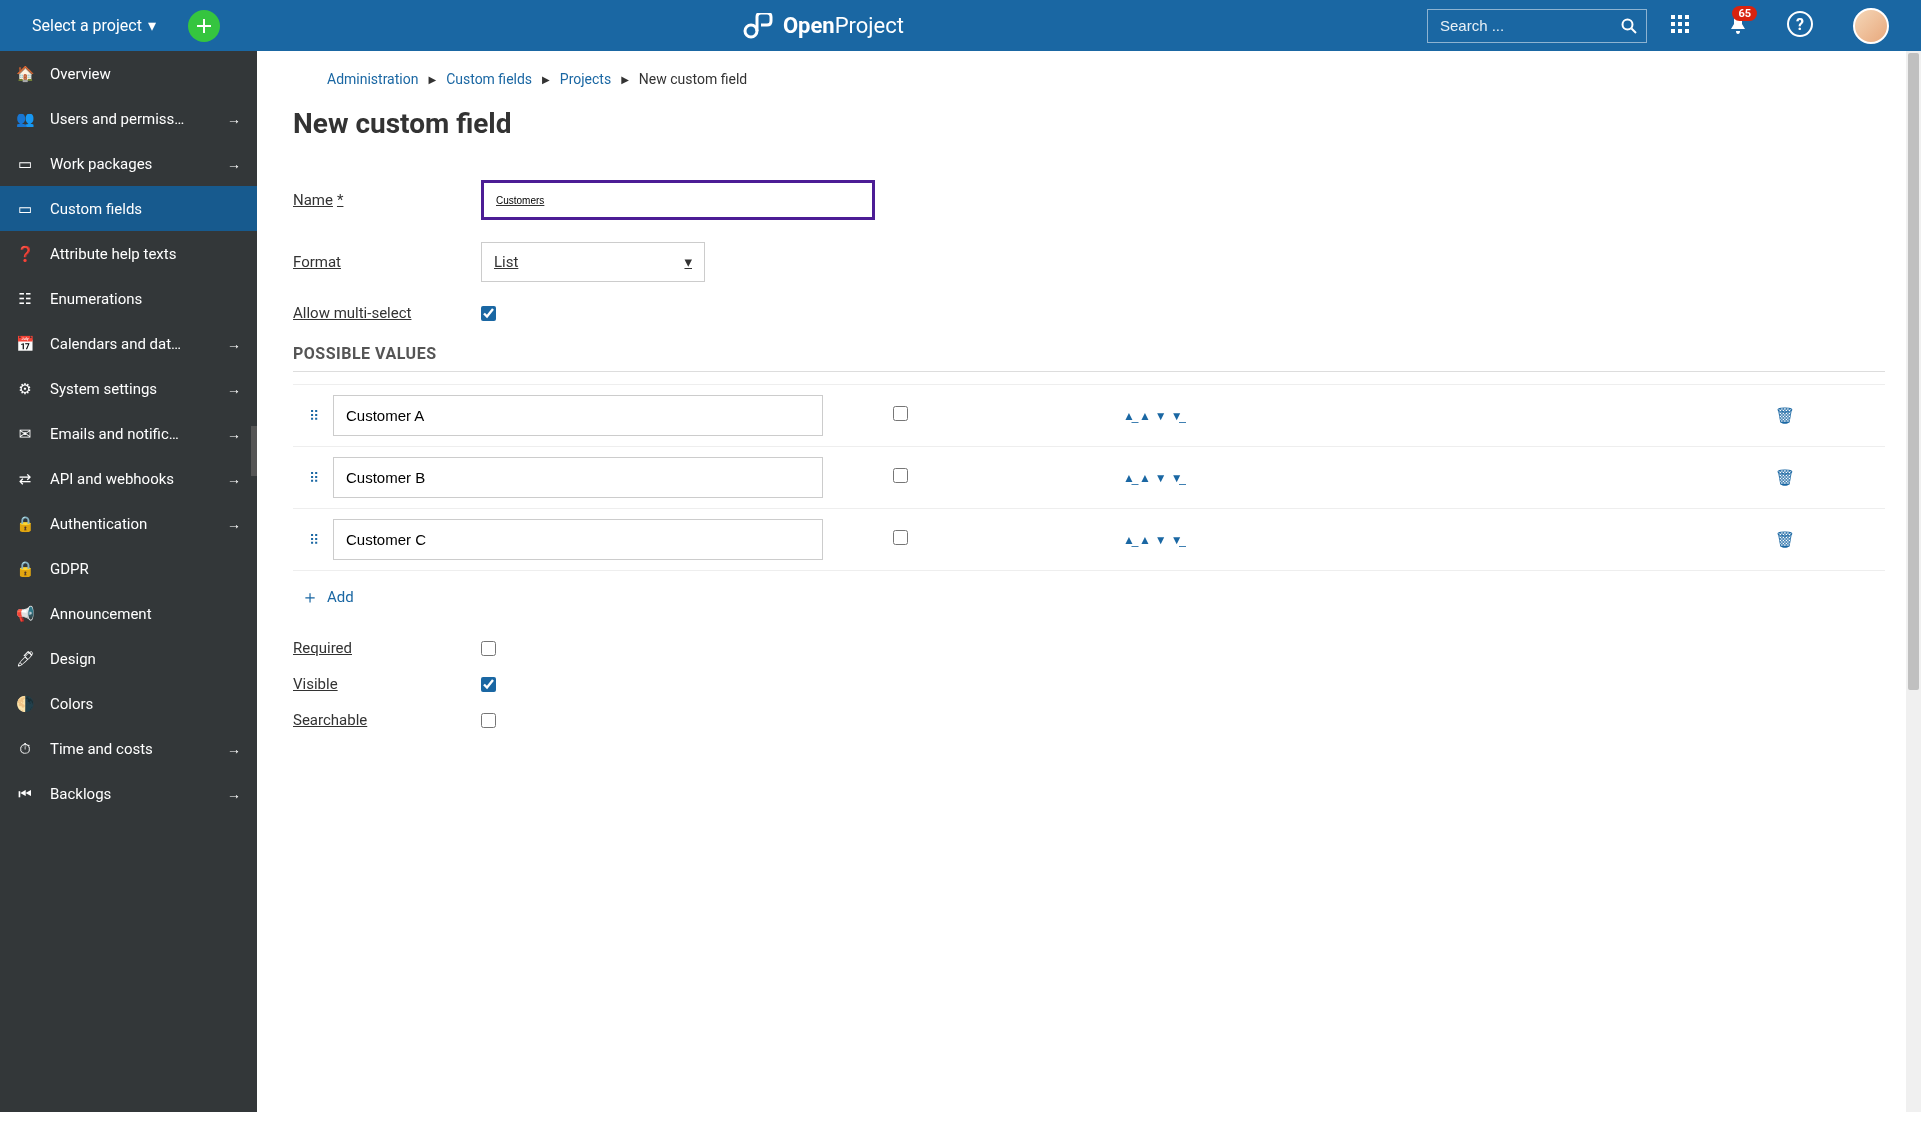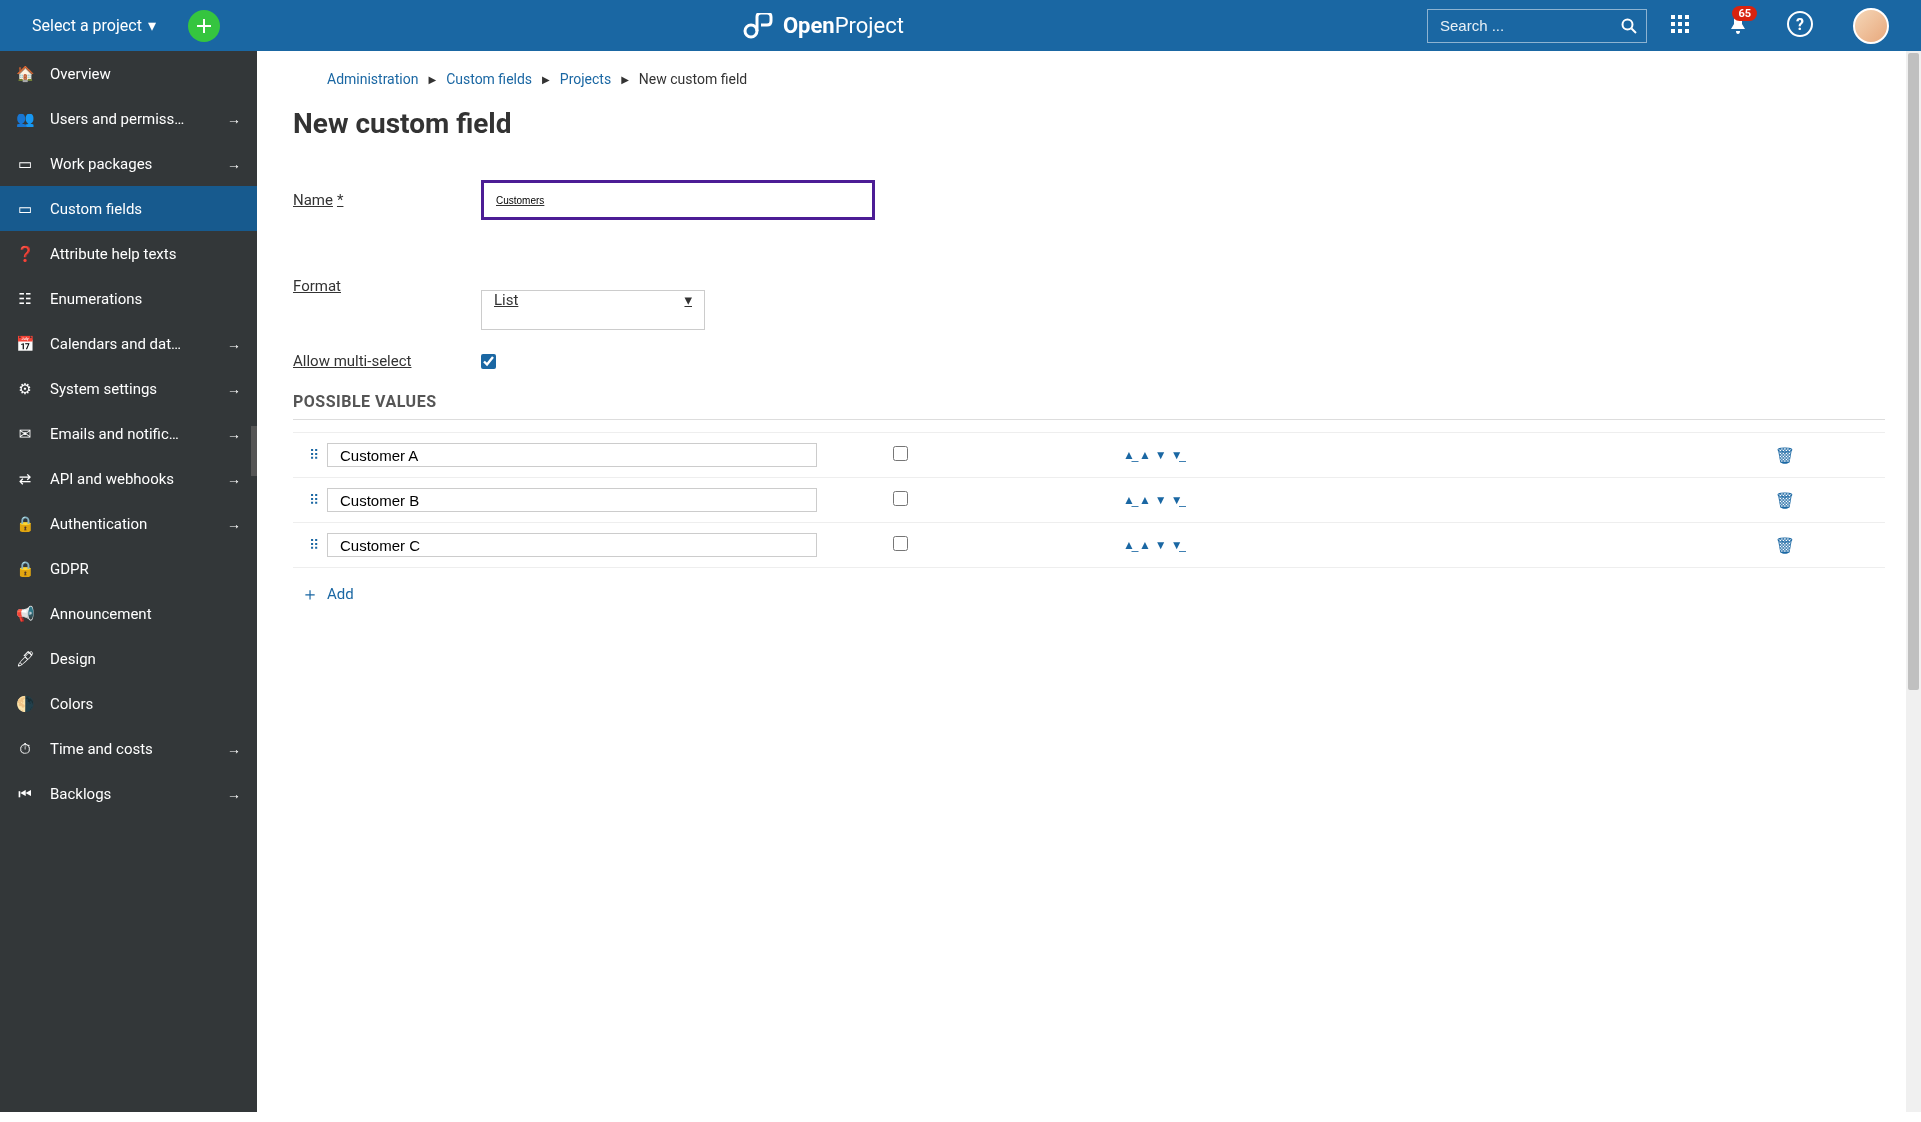--- a/index.html
+++ b/index.html
@@ -31,33 +31,33 @@
 .scrollbar-thumb { position: absolute; right: 2px; top: 2px; width: 11px; height: 60%; background: #c0c0c0; border-radius: 2px; }
 .breadcrumb { display: flex; align-items: center; gap: 10px; font-size: 14px; margin-bottom: 20px; margin-left: 34px; }
 .breadcrumb a { color: #1a67a3; text-decoration: none; cursor: pointer; }
 .breadcrumb .sep { color: #333; font-size: 10px; }
 .breadcrumb .current { color: #333; }
 h1 { font-size: 28px; font-weight: 700; color: #333; margin-bottom: 40px; }
 .form-row { display: flex; align-items: center; margin-bottom: 22px; text-decoration: underline; }
 .form-label { width: 188px; font-size: 15px; color: #333; }
 .req { color: #333; margin-left: 4px; }
 .text-input { width: 394px; height: 40px; border: 3px solid #4c1d95; padding: 0 12px; font-size: 10px; }
-.select-input { width: 224px; height: 40px; border: 1px solid #ccc; padding: 0 12px; font-size: 15px; background: #fff; position: relative; display: flex; justify-content: space-between; cursor: pointer; margin-top: 48px; }
+.select-input { width: 224px; height: 40px; border: 1px solid #ccc; padding: 0 12px; font-size: 15px; background: #fff; position: relative; display: flex; align-items: center; justify-content: space-between; cursor: pointer; }
 .checkbox { width: 15px; height: 15px; cursor: pointer; accent-color: #1a67a3; }
 .section-title { font-size: 16px; font-weight: 700; letter-spacing: 0.5px; color: #555; margin: 12px 0 8px; }
 .section-divider { border: none; border-top: 1px solid #ddd; margin-bottom: 12px; }
 .values-table { width: 100%; }
 .values-header { display: flex; padding: 10px 0; font-weight: 700; font-size: 14px; }
 .col-value { flex: 0 0 600px; padding-left: 8px; }
 .col-default { flex: 0 0 230px; }
 .col-sort { flex: 0 0 195px; }
 .col-actions { flex: 1; text-align: right; padding-right: 90px; }
 .value-row { display: flex; align-items: center; padding: 10px 0; border-top: 1px solid #eee; }
 .drag-handle { width: 24px; color: #1a67a3; cursor: move; font-size: 14px; padding-left: 8px; }
-.value-input { width: 490px; height: 24px; border: 1px solid #ccc; padding: 0 12px; font-size: 15px; margin-left: 2px; }
+.value-input { width: 490px; height: 41px; border: 1px solid #ccc; padding: 0 12px; font-size: 15px; margin-left: 8px; }
 .sort-icons { display: flex; gap: 4px; color: #1a67a3; }
 .sort-icons span { cursor: pointer; font-size: 12px; }
 .delete-icon { color: #1a67a3; cursor: pointer; }
 .add-link { display: flex; align-items: center; gap: 8px; color: #1a67a3; cursor: pointer; font-size: 15px; padding: 14px 0 30px 8px; border-top: 1px solid #eee; }
 .bottom-checks .form-row { margin-bottom: 18px; }
 </style>
 </head>
 <body>
 
 <div class="header">
@@ -283,18 +283,32 @@
     </div>
     <div class="col-actions"><span class="delete-icon">🗑</span></div>
           </div>
         </div>
       <div class="add-link">
         <span style="font-size:18px;font-weight:300;">＋</span>
         <span>Add</span>
       </div>
     </div>
 
+    <div class="bottom-checks">
+      <div class="form-row">
+        <div class="form-label">Required</div>
+        <input type="checkbox" class="checkbox" id="cb-req" style="">
+      </div>
+      <div class="form-row">
+        <div class="form-label">Visible</div>
+        <input type="checkbox" class="checkbox" id="cb-vis" checked="" style="">
+      </div>
+      <div class="form-row">
+        <div class="form-label">Searchable</div>
+        <input type="checkbox" class="checkbox" id="cb-search" style="">
+      </div>
+    </div>
 
     <div class="scrollbar-right">
       <div class="scrollbar-thumb"></div>
     </div>
   </div>
 </div>
 
 </body></html>

